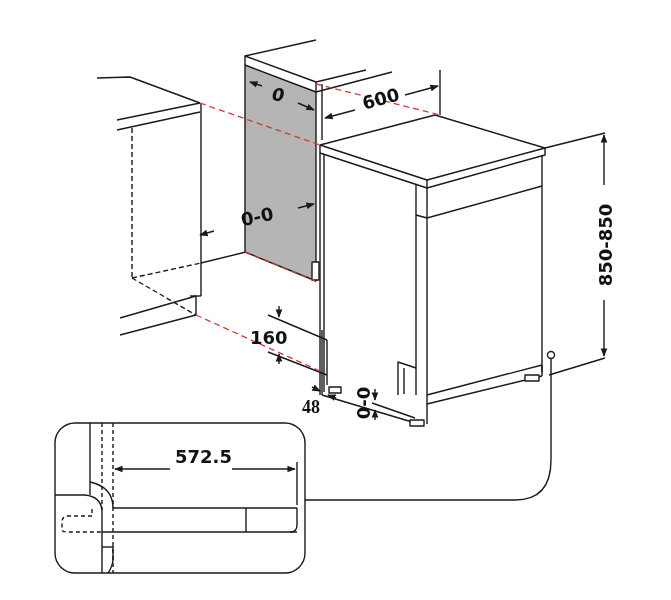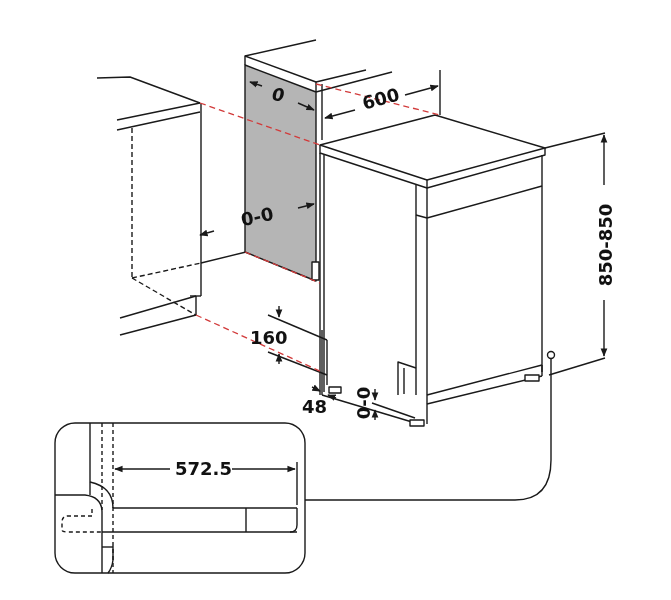--- a/index.html
+++ b/index.html
@@ -141,16 +141,16 @@
       </g>
     </g>
   </g>
 </svg>
 
 <div class="lbl l18" style="left:272px;top:86px;font-style:italic;">0</div>
 <div class="lbl l18" style="left:362px;top:90px;transform:rotate(-15deg);">600</div>
 <div class="lbl l18" style="left:241px;top:208px;transform:rotate(-12deg);">0-0</div>
 <div class="lbl l18" style="left:565px;top:236px;transform:rotate(-90deg);">850-850</div>
 <div class="lbl l18" style="left:250px;top:329px;">160</div>
-<div class="lbl l18" style="left:302px;top:398px;">48</div>
+<div class="lbl l18" style="left:302px;top:398px;font-family:Liberation Serif, serif;">48</div>
 <div class="lbl l18" style="left:348px;top:394px;transform:rotate(-90deg);">0-0</div>
-<div class="lbl l18" style="left:175px;top:460px;text-align:right;">572.5</div>
+<div class="lbl l18" style="left:175px;top:448px;text-align:right;">572.5</div>
 </div>
 
 </body></html>

